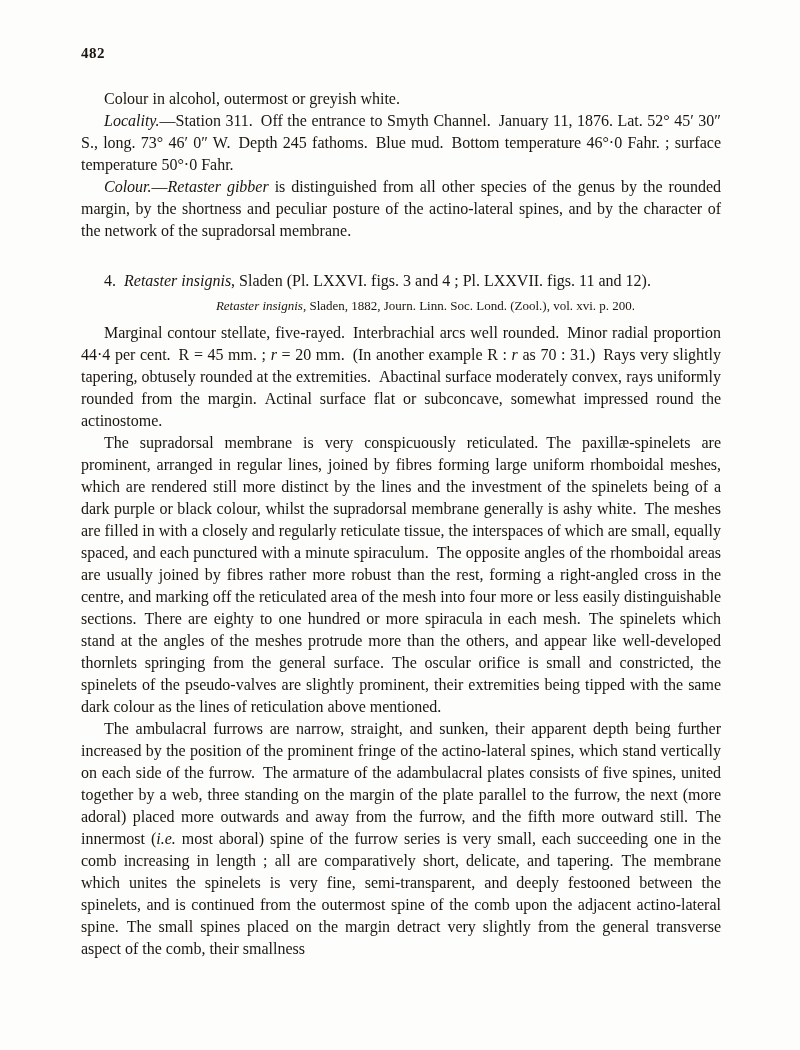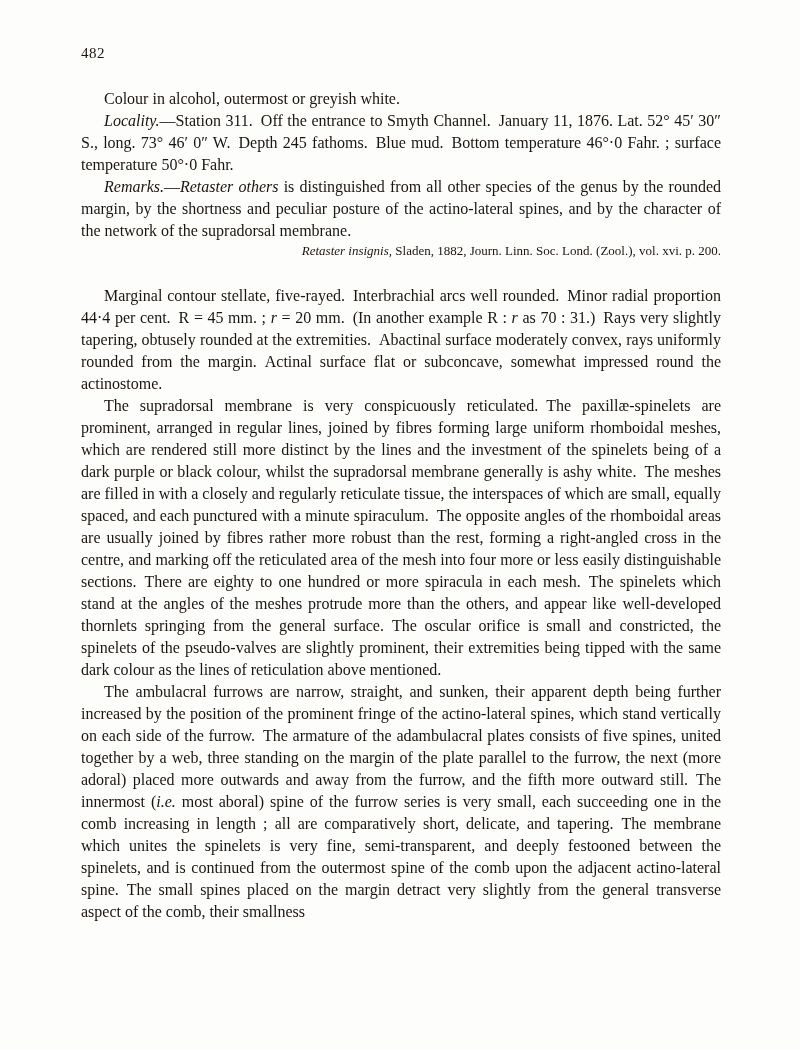--- a/index.html
+++ b/index.html
@@ -29,21 +29,21 @@
     letter-spacing: 1.5px;
     font-weight: bold;
     white-space: nowrap;
   }
   .page-number {
     position: absolute;
     left: 0;
     top: 1px;
     font-size: 15px;
     letter-spacing: 0.5px;
-    font-weight: normal;
+    font-weight: bold;
   }
   .text-block {
     margin-top: 24px;
     font-size: 16px;
     line-height: 22px;
     text-align: justify;
   }
   .text-block p {
     margin: 0;
     padding: 0;
@@ -52,37 +52,38 @@
     text-indent: 23px;
   }
   p.heading {
     margin-top: 28px;
     margin-bottom: 5px;
     text-indent: 23px;
     text-align: left;
   }
   p.citation {
     margin-left: 49px;
-    margin-bottom: 25px;
+    margin-bottom: 7px;
     font-size: 13px;
     line-height: 18px;
-    text-align: right;
+    text-align: center;
     text-indent: 0;
   }
   i { }
 </style>
 </head>
 <body>
 
 <div class="page">
   <div class="running-head">
     <span class="page-number">482</span>
   </div>
   <div class="text-block">
       <p class="body"><span>Colour in alcohol, outermost or greyish white.</span></p>
       <p class="body"><i>Locality.</i><span>—Station 311. Off the entrance to Smyth Channel. January 11, 1876. Lat. 52° 45′ 30″ S., long. 73° 46′ 0″ W. Depth 245 fathoms. Blue mud. Bottom temperature 46°·0 Fahr. ; surface temperature 50°·0 Fahr.</span></p>
-      <p class="body"><i>Remarks.</i><span>—</span><i>Retaster others</i><span> is distinguished from all other species of the genus by the rounded margin, by the shortness and peculiar posture of the actino-lateral spines, and by the character of the network of the supradorsal membrane.</span></p>
+      <p class="body"><i>Colour.</i><span>—</span><i>Retaster gibber</i><span> is distinguished from all other species of the genus by the rounded margin, by the shortness and peculiar posture of the actino-lateral spines, and by the character of the network of the supradorsal membrane.</span></p>
+      <p class="heading"><span>4. </span><i>Retaster insignis</i><span>, Sladen (Pl. LXXVI. figs. 3 and 4 ; Pl. LXXVII. figs. 11 and 12).</span></p>
       <p class="citation"><i>Retaster insignis</i><span>, Sladen, 1882, Journ. Linn. Soc. Lond. (Zool.), vol. xvi. p. 200.</span></p>
       <p class="body"><span>Marginal contour stellate, five-rayed. Interbrachial arcs well rounded. Minor radial proportion 44·4 per cent. R = 45 mm. ; </span><i>r</i><span> = 20 mm. (In another example R : </span><i>r</i><span> as 70 : 31.) Rays very slightly tapering, obtusely rounded at the extremities. Abactinal surface moderately convex, rays uniformly rounded from the margin. Actinal surface flat or subconcave, somewhat impressed round the actinostome.</span></p>
       <p class="body"><span>The supradorsal membrane is very conspicuously reticulated. The paxillæ-spinelets are prominent, arranged in regular lines, joined by fibres forming large uniform rhomboidal meshes, which are rendered still more distinct by the lines and the investment of the spinelets being of a dark purple or black colour, whilst the supradorsal membrane generally is ashy white. The meshes are filled in with a closely and regularly reticulate tissue, the interspaces of which are small, equally spaced, and each punctured with a minute spiraculum. The opposite angles of the rhomboidal areas are usually joined by fibres rather more robust than the rest, forming a right-angled cross in the centre, and marking off the reticulated area of the mesh into four more or less easily distinguishable sections. There are eighty to one hundred or more spiracula in each mesh. The spinelets which stand at the angles of the meshes protrude more than the others, and appear like well-developed thornlets springing from the general surface. The oscular orifice is small and constricted, the spinelets of the pseudo-valves are slightly prominent, their extremities being tipped with the same dark colour as the lines of reticulation above mentioned.</span></p>
       <p class="body"><span>The ambulacral furrows are narrow, straight, and sunken, their apparent depth being further increased by the position of the prominent fringe of the actino-lateral spines, which stand vertically on each side of the furrow. The armature of the adambulacral plates consists of five spines, united together by a web, three standing on the margin of the plate parallel to the furrow, the next (more adoral) placed more outwards and away from the furrow, and the fifth more outward still. The innermost (</span><i>i.e.</i><span> most aboral) spine of the furrow series is very small, each succeeding one in the comb increasing in length ; all are comparatively short, delicate, and tapering. The membrane which unites the spinelets is very fine, semi-transparent, and deeply festooned between the spinelets, and is continued from the outermost spine of the comb upon the adjacent actino-lateral spine. The small spines placed on the margin detract very slightly from the general transverse aspect of the comb, their smallness</span></p>
     </div>
 </div>
 
 </body></html>

